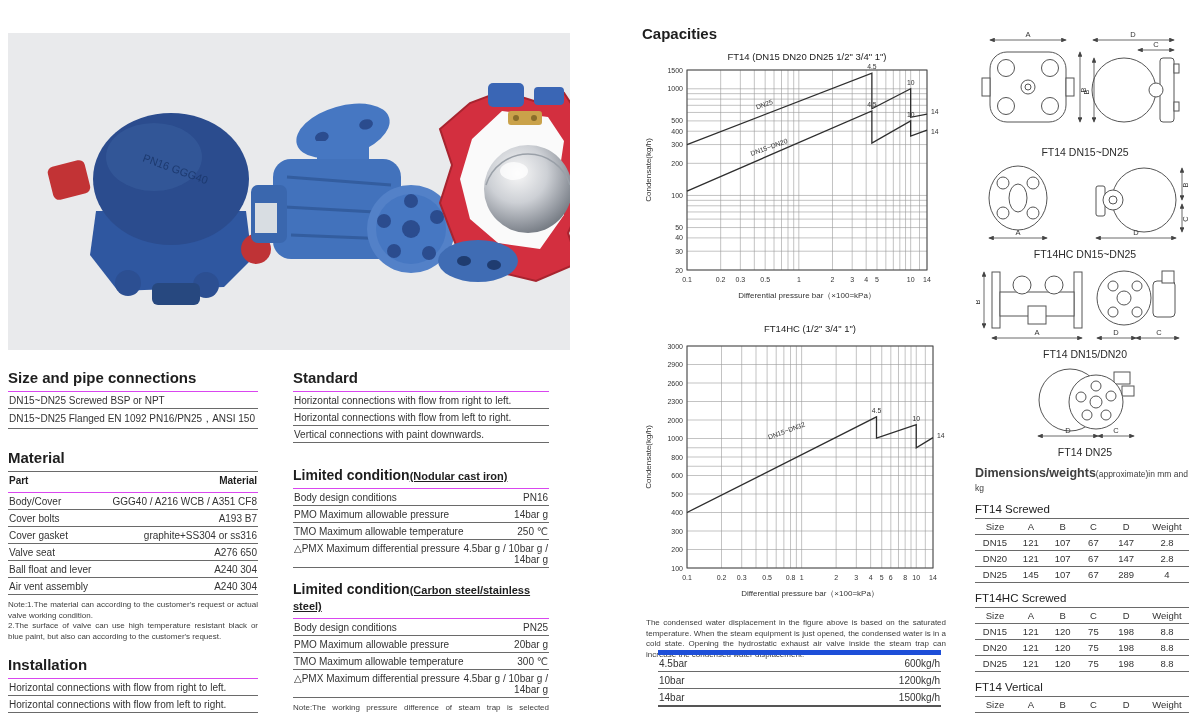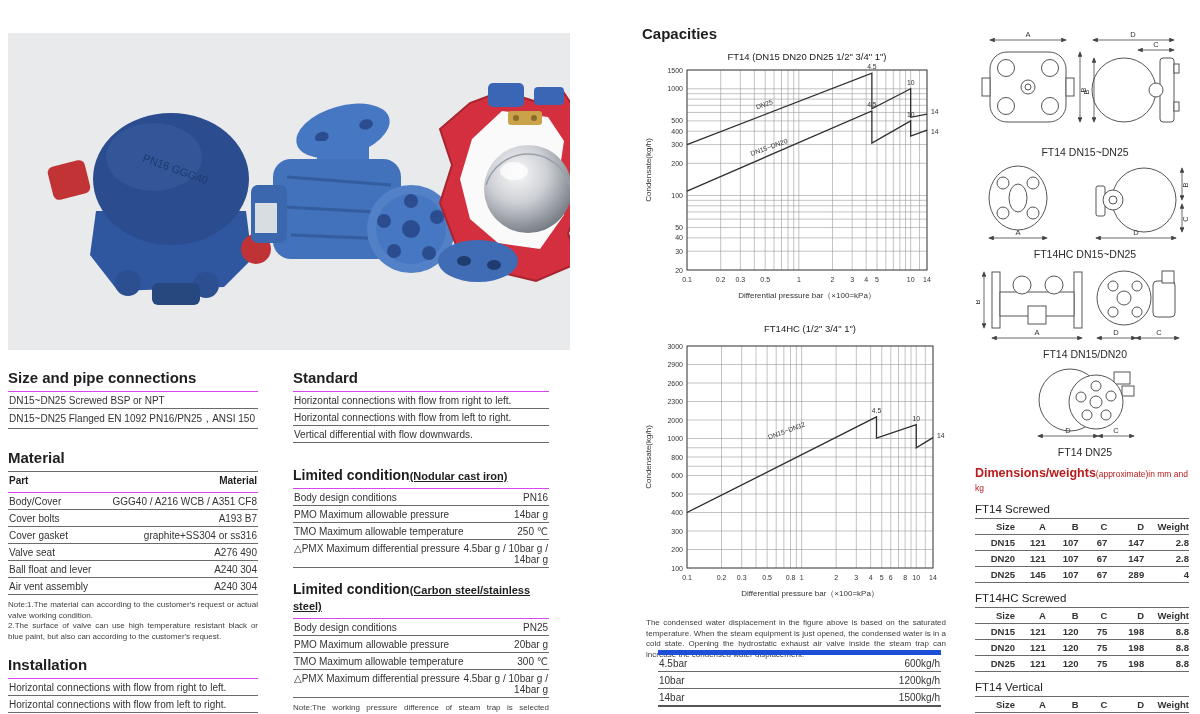--- a/index.html
+++ b/index.html
@@ -43,26 +43,26 @@
   svg text.ann{font-size:6.8px;fill:#333;font-family:"Liberation Sans",sans-serif;}
   svg text.ctitle{font-size:9.5px;fill:#222;font-family:"Liberation Sans",sans-serif;}
   svg text.alabel{font-size:8px;fill:#333;font-family:"Liberation Sans",sans-serif;}
   
   figure{margin:0 0 4px 0;text-align:center;}
   figcaption{font-size:10.5px;color:#2b2b2b;margin-top:0;}
   .draw{stroke:#555;fill:#fff;stroke-width:1;}
   .hole{stroke:#555;fill:#fff;stroke-width:1;}
   .dimline{stroke:#444;stroke-width:.8;}
   .dimtxt{font-size:7.5px;fill:#333;font-family:"Liberation Sans",sans-serif;}
-  .dims-title{font-size:12.5px;font-weight:bold;margin:8px 0 8px 0;color:#b91c1c;}
+  .dims-title{font-size:12.5px;font-weight:bold;margin:8px 0 8px 0;color:#404040;}
   .dims-title .h-suffix{font-size:8.5px;font-weight:normal;}
   .dim-subtitle{font-size:11.5px;margin:9px 0 3px 0;color:#222;}
   .dgrid{border-top:1px solid #6a6a6a;width:214px;}
   .dgrid .trow{display:grid;grid-template-columns:40px 30px 32px 28px 36px 44px;padding:2px 0;font-size:9.5px;}
-  .dgrid .trow span{text-align:right;font-weight:bold;}
+  .dgrid .trow span{text-align:center;}
   .dhead .trow{border-bottom:1px solid #6a6a6a;}
 </style>
 </head>
 <body>
 
 <svg width="0" height="0" style="position:absolute">
   <defs>
     <marker id="ah" markerWidth="7" markerHeight="6" refX="6" refY="3" orient="auto">
       <path d="M0,0L7,3L0,6z" fill="#444"></path>
       </marker>
@@ -165,21 +165,21 @@
           <div class="trow">
             <span>Cover bolts</span>
             <span>A193 B7</span>
           </div>
           <div class="trow">
             <span>Cover gasket</span>
             <span>graphite+SS304 or ss316</span>
           </div>
           <div class="trow">
             <span>Valve seat</span>
-            <span>A276 490</span>
+            <span>A276 650</span>
           </div>
           <div class="trow">
             <span>Ball float and lever</span>
             <span>A240 304</span>
           </div>
           <div class="trow">
             <span>Air vent assembly</span>
             <span>A240 304</span>
           </div>
         </div>
@@ -204,21 +204,21 @@
     <section class="sec">
       <h2>Standard</h2>
       <div class="rowlist">
           <div class="trow">
             <span>Horizontal connections with flow from right to left.</span>
           </div>
           <div class="trow">
             <span>Horizontal connections with flow from left to right.</span>
           </div>
           <div class="trow">
-            <span>Vertical differential with flow downwards.</span>
+            <span>Vertical connections with paint downwards.</span>
           </div>
         </div>
     </section>
     <section class="sec sec-lim1">
       <h2 class="lim"><span>Limited condition</span><span class="h-suffix">(Nodular cast iron)</span></h2>
       <div class="kvlist kv">
           <div class="trow">
             <span>Body design conditions</span>
             <span>PN16</span>
           </div>

